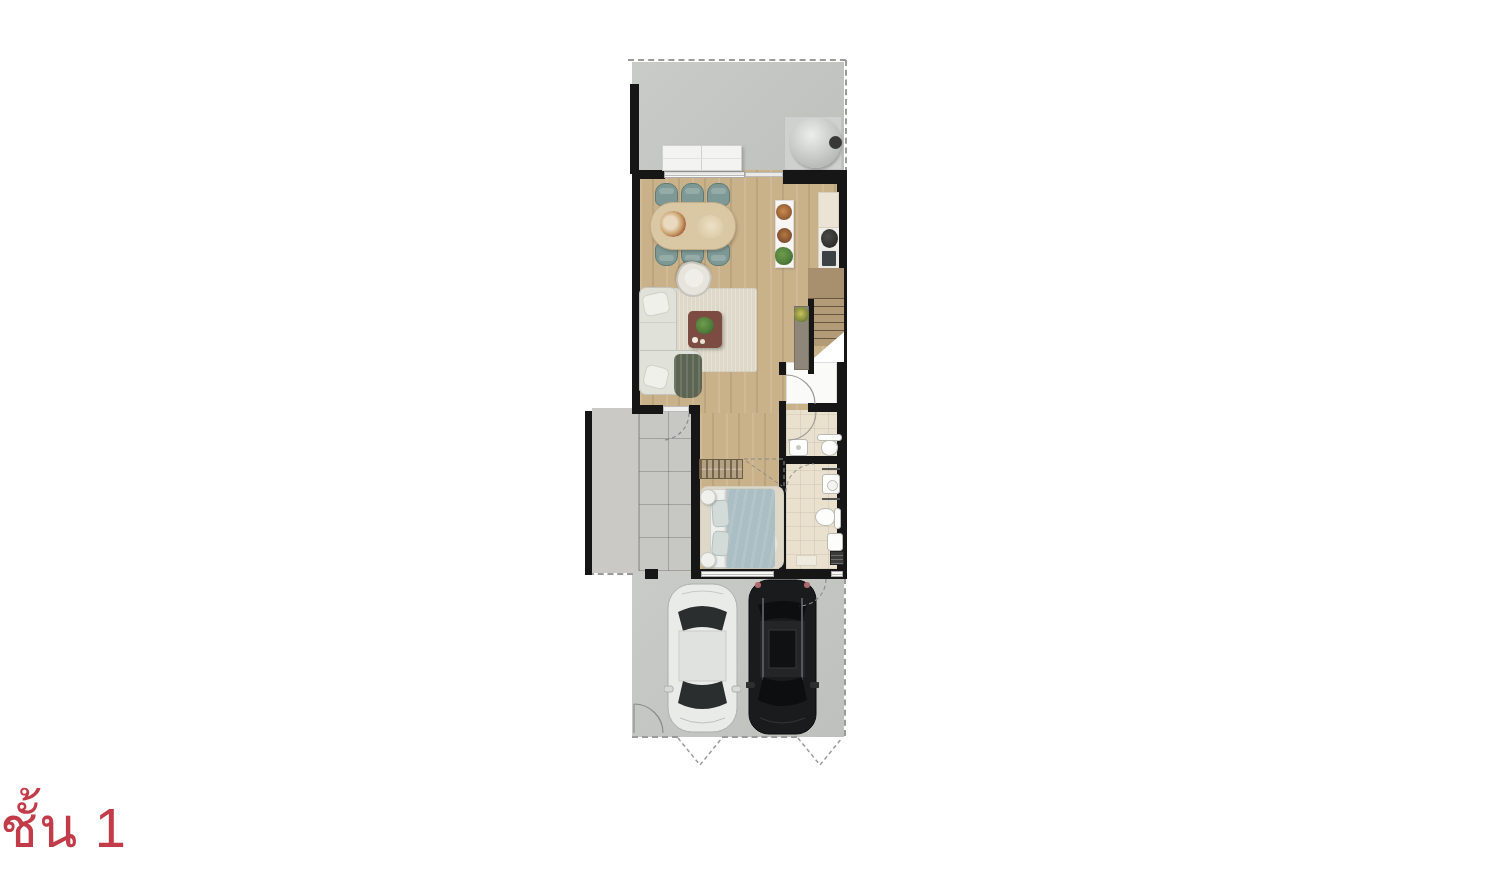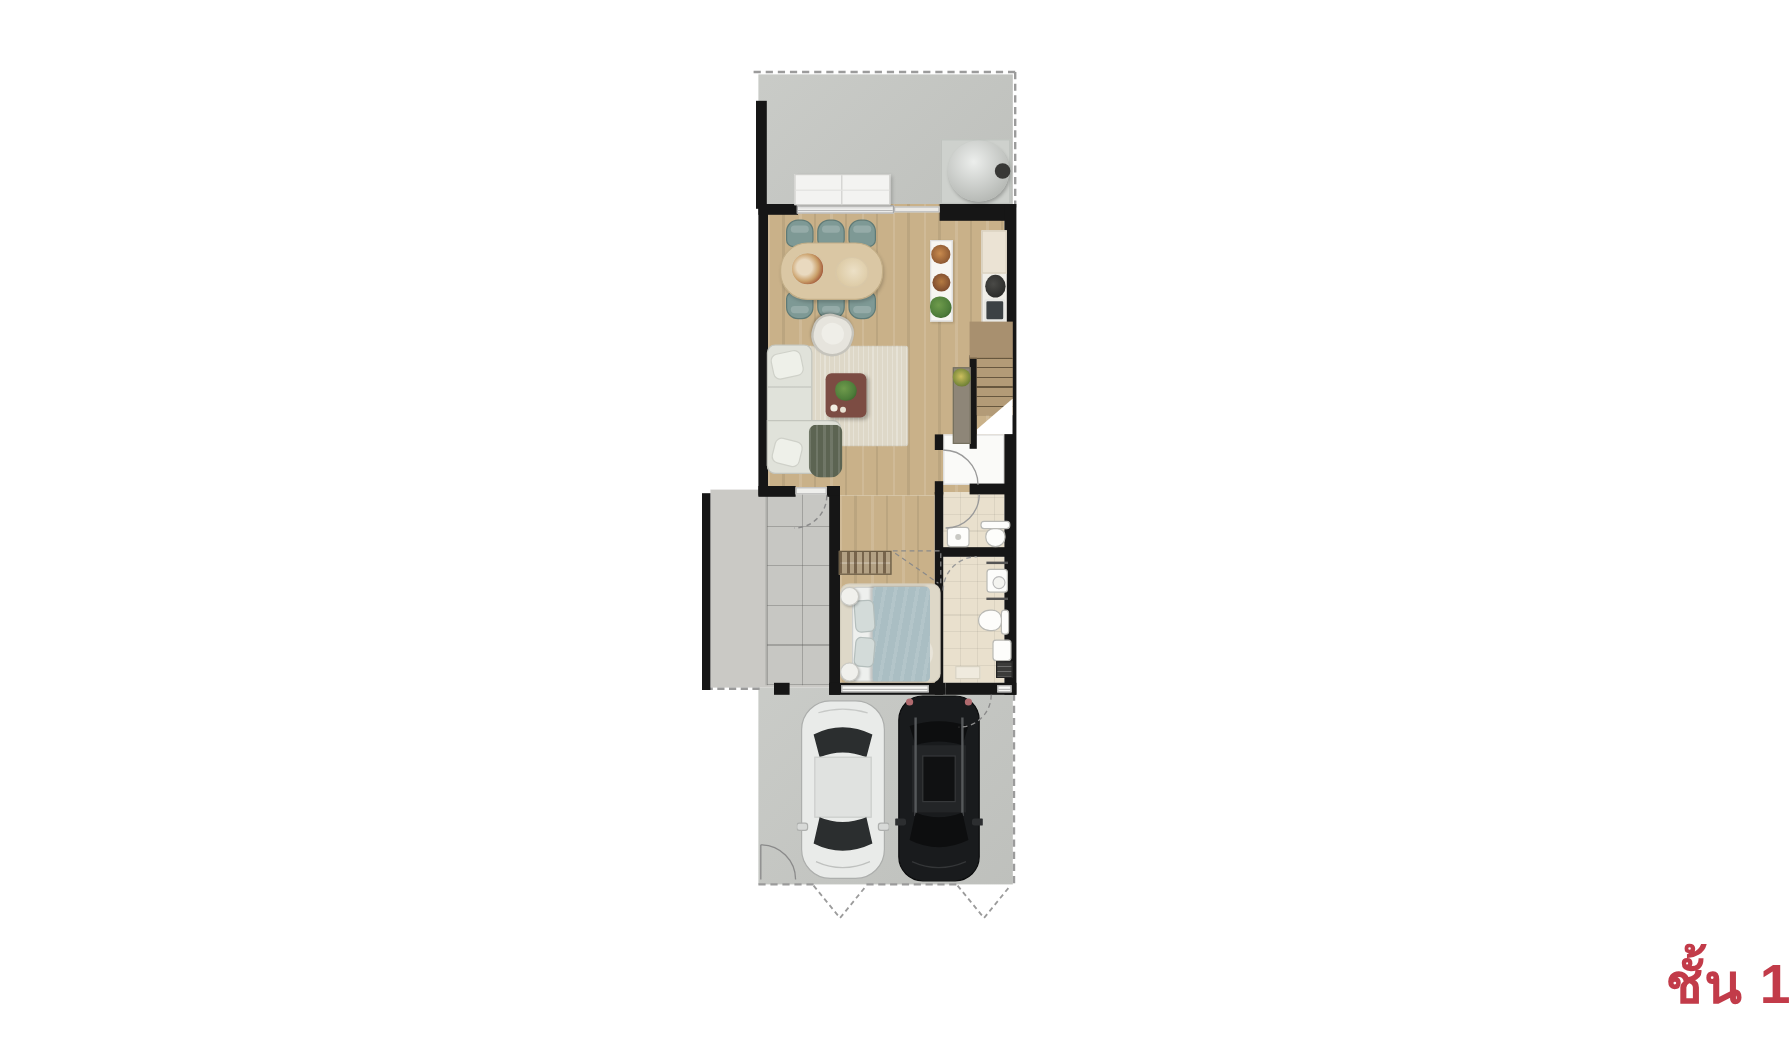--- a/index.html
+++ b/index.html
@@ -33,22 +33,22 @@
          border-radius:5px;background:rgba(255,255,255,.18);}
   .plant{background:radial-gradient(circle at 40% 40%, #6f9b4c, var(--plant-green,#4e7d3a) 60%, #2f5423);
          border-radius:45% 55% 50% 50%;}
   .rug{background:var(--rug,#ded8c8);
        background-image:repeating-linear-gradient(90deg,rgba(255,255,255,.25) 0 1px,transparent 1px 4px);
        border-radius:3px;box-shadow:0 0 0 1px rgba(0,0,0,.05) inset;}
   .sofa{background:var(--sofa,#e0e2da);border:1px solid #c3c5bd;border-radius:7px;box-sizing:border-box;}
   .treads{background:#b39b77;
        background-image:repeating-linear-gradient(180deg,rgba(40,30,15,.55) 0 1px,transparent 1px 8px);}
   .fixture{background:#fdfdfb;border:1px solid #b9b9b4;box-sizing:border-box;border-radius:3px;}
-  .title{position:absolute;left:0;right:0;text-align:right;font-weight:bold;
-         font-size:46px;letter-spacing:1px;color:var(--accent-red,#c23b49);}
+  .title{position:absolute;left:0;right:0;text-align:left;font-weight:normal;
+         font-size:56px;letter-spacing:1px;color:var(--accent-red,#c23b49);}
   svg.overlay{position:absolute;left:0;top:0;pointer-events:none;}
 </style>
 </head>
 <body>
 
 <div class="canvas">
 
   <div class="abs concrete" style="left:632px;top:62px;width:212px;height:110px;"></div>
   <div class="abs wood" style="left:640px;top:170px;width:197px;height:243px;"></div>
   <div class="abs wood" style="left:700px;top:413px;width:79px;height:156px;"></div>

